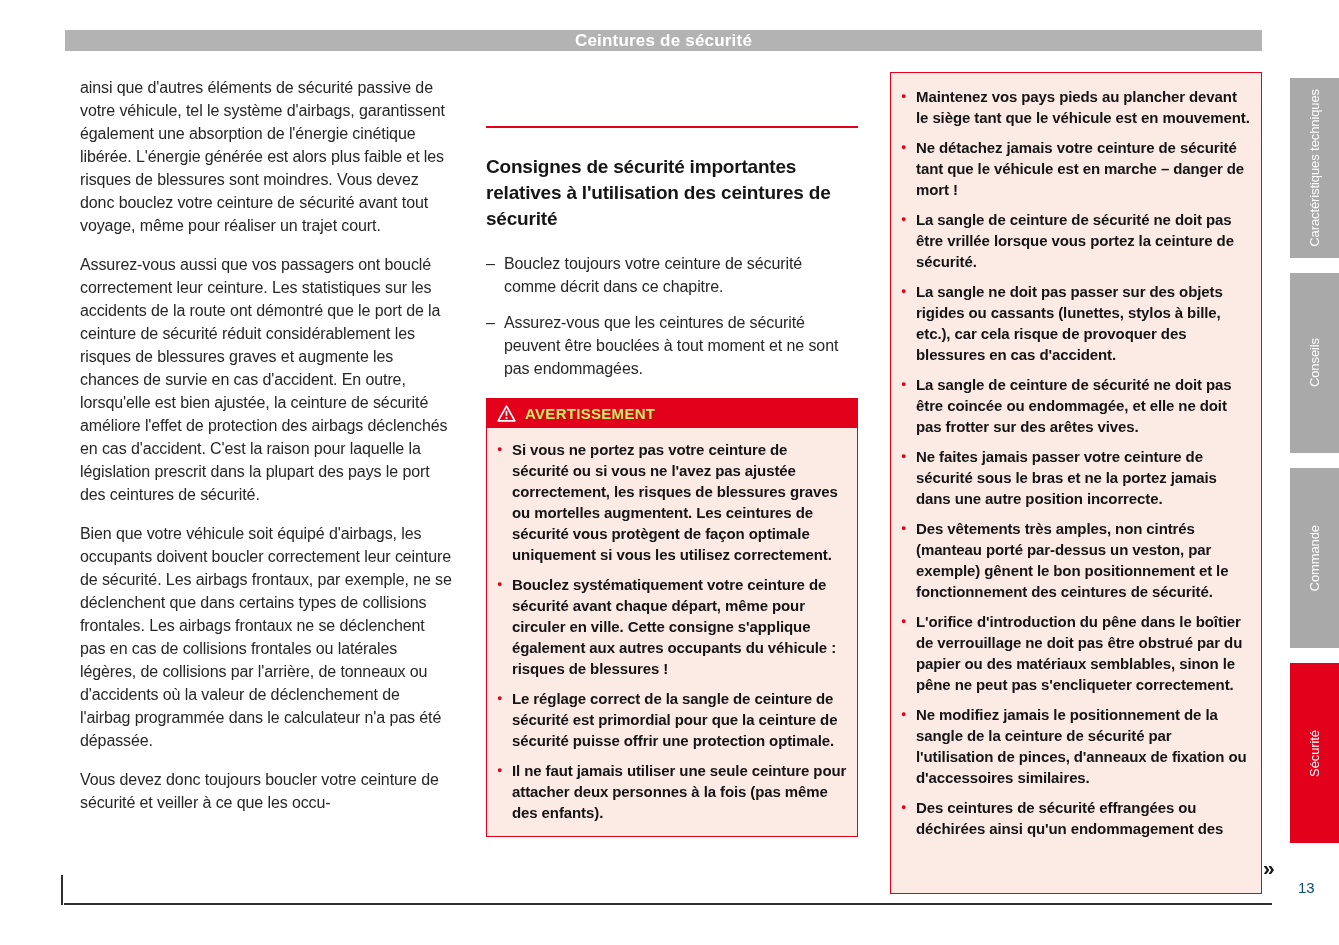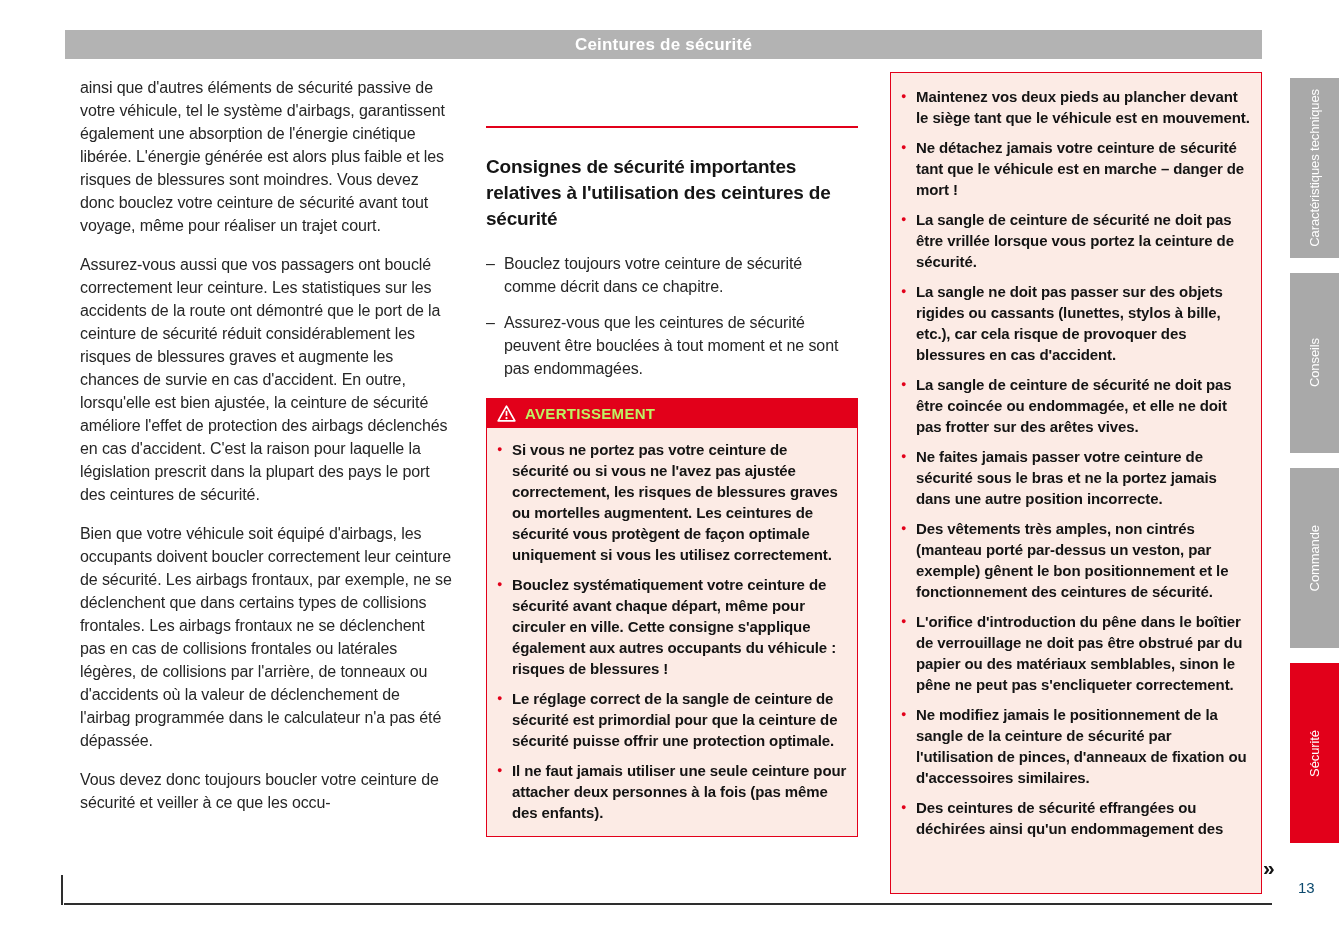--- a/index.html
+++ b/index.html
@@ -10,21 +10,21 @@
     --text:#262626;
   }
   *{box-sizing:border-box;}
   html,body{margin:0;padding:0;}
   body{
     width:1339px;height:945px;position:relative;overflow:hidden;
     background:#ffffff;color:var(--text);
     font-family:"Liberation Sans", sans-serif;
   }
   .header-bar{
-    position:absolute;left:65px;top:30px;width:1197px;height:29px;
+    position:absolute;left:65px;top:30px;width:1197px;height:21px;
     background:var(--header-gray);
     display:flex;align-items:center;justify-content:center;
   }
   .header-title{color:#ffffff;font-weight:bold;font-size:17px;letter-spacing:.2px;}
 
   .col{
     position:absolute;top:76px;width:372px;
     font-size:16px;line-height:23px;color:var(--text);letter-spacing:-0.1px;
   }
   .col-left{left:80px;}
@@ -131,21 +131,21 @@
 
         <div class="w-item">Le réglage correct de la sangle de ceinture de sécurité est primordial pour que la ceinture de sécurité puisse offrir une protection optimale.</div>
 
         <div class="w-item">Il ne faut jamais utiliser une seule ceinture pour attacher deux personnes à la fois (pas même des enfants).</div>
       </div>
   </div>
 </div>
 
 <div class="right-warning">
 
-    <div class="w-item">Maintenez vos deux pieds au plancher devant le siège tant que le véhicule est en mouvement.</div>
+    <div class="w-item">Maintenez vos pays pieds au plancher devant le siège tant que le véhicule est en mouvement.</div>
 
     <div class="w-item">Ne détachez jamais votre ceinture de sécurité tant que le véhicule est en marche – danger de mort !</div>
 
     <div class="w-item">La sangle de ceinture de sécurité ne doit pas être vrillée lorsque vous portez la ceinture de sécurité.</div>
 
     <div class="w-item">La sangle ne doit pas passer sur des objets rigides ou cassants (lunettes, stylos à bille, etc.), car cela risque de provoquer des blessures en cas d'accident.</div>
 
     <div class="w-item">La sangle de ceinture de sécurité ne doit pas être coincée ou endommagée, et elle ne doit pas frotter sur des arêtes vives.</div>
 
     <div class="w-item">Ne faites jamais passer votre ceinture de sécurité sous le bras et ne la portez jamais dans une autre position incorrecte.</div>

